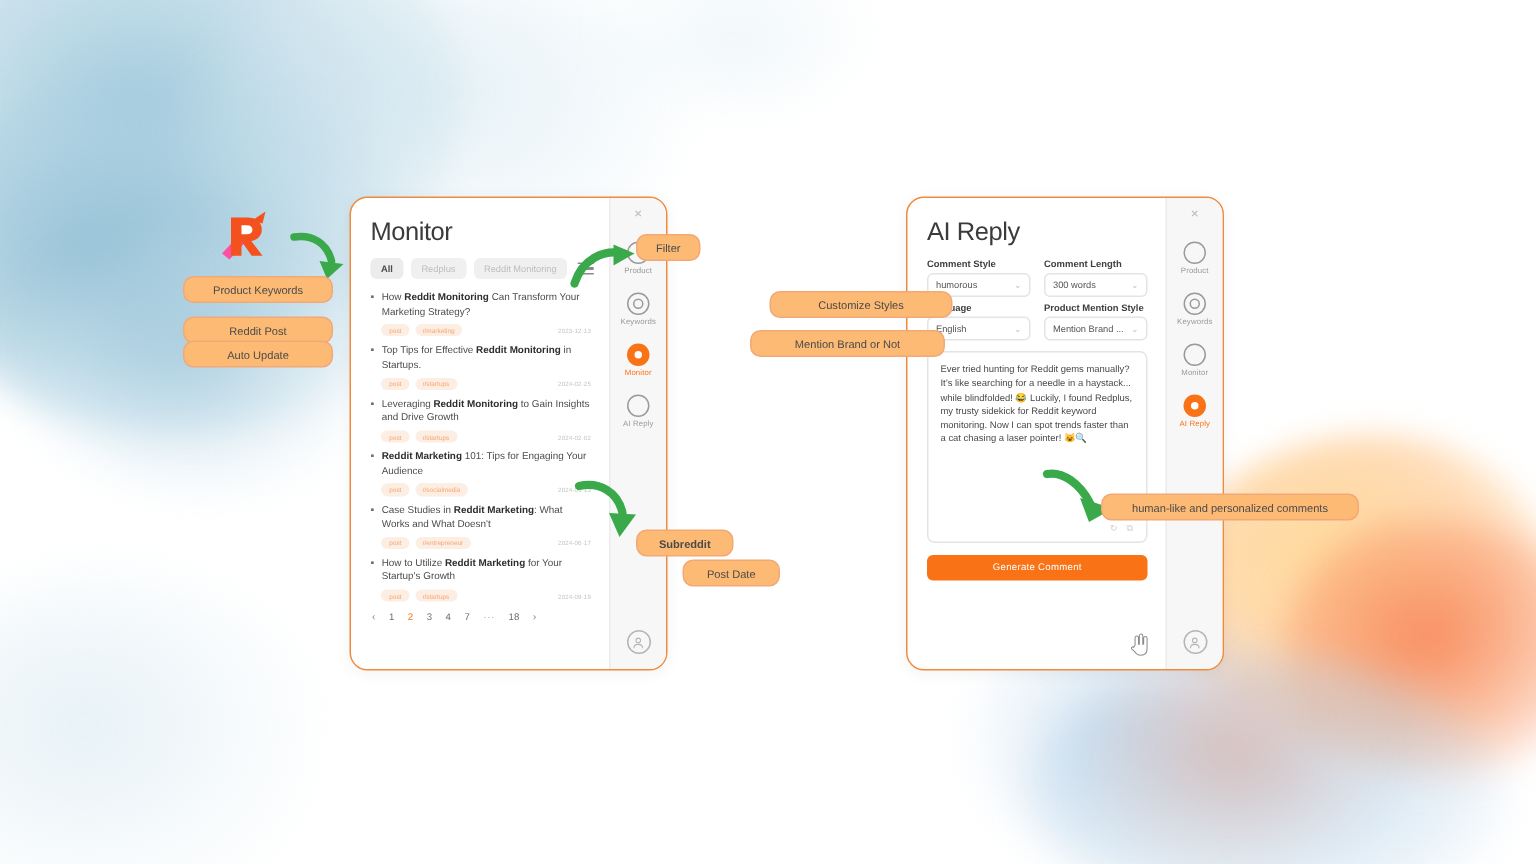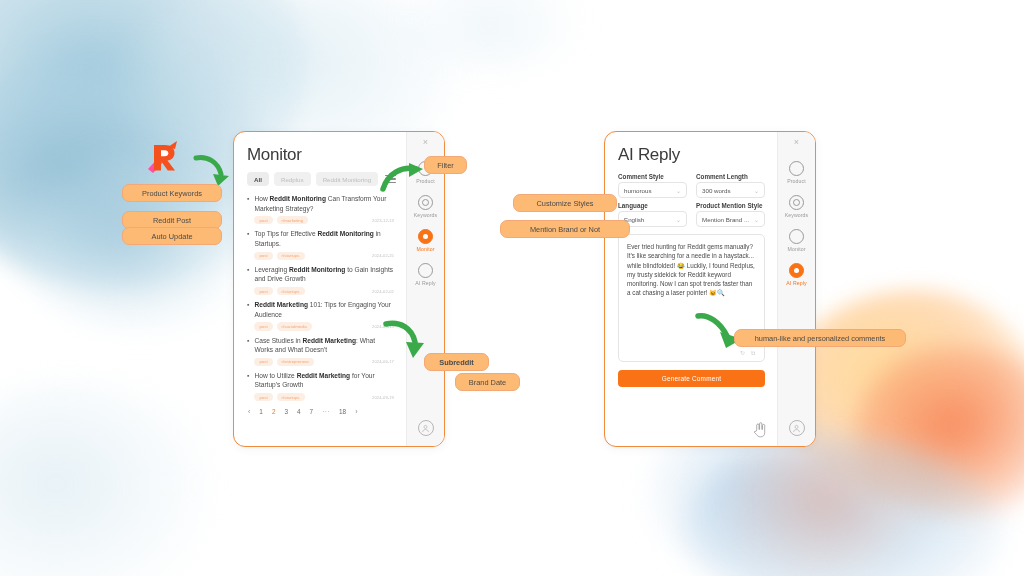--- a/index.html
+++ b/index.html
@@ -224,21 +224,21 @@
     display: flex; align-items: center; justify-content: center;
     padding: 0 8px; white-space: nowrap; height: 18px;
   }
 
   #pill-product-keywords { left: 122px; top: 184px; width: 100px; }
   #pill-reddit-post      { left: 122px; top: 211px; width: 100px; }
   #pill-auto-update      { left: 122px; top: 227px; width: 100px; }
   #pill-filter           { left: 424px; top: 156px; width: 43px; }
   #pill-subreddit        { left: 424px; top: 353px; width: 65px; font-weight: bold; }
   #pill-post-date        { left: 455px; top: 373px; width: 65px; }
-  #pill-customize        { left: 513px; top: 194px; width: 104px; }
+  #pill-customize        { left: 513px; top: 194px; width: 122px; }
   #pill-mention          { left: 500px; top: 220px; width: 130px; }
   #pill-humanlike        { left: 734px; top: 329px; width: 172px; }
 
   
   .arrow-svg { position: absolute; z-index: 7; pointer-events: none; }
 
   
   #logo { position: absolute; left: 144px; top: 137px; width: 40px; height: 40px; z-index: 8; }
 </style>
 </head>
@@ -392,21 +392,21 @@
       <svg viewBox="0 0 20 20" fill="none" stroke="#b5b5b5" stroke-width="1.6">
         <circle cx="10" cy="6.5" r="3.4"></circle>
           <path d="M3.6 18c0-3.6 2.9-5.6 6.4-5.6s6.4 2 6.4 5.6"></path>
       </svg>
     </div>
   </div>
 </div>
 
 <div class="pill" id="pill-filter">Filter</div>
 <div class="pill" id="pill-subreddit">Subreddit</div>
-<div class="pill" id="pill-post-date">Brand Date</div>
+<div class="pill" id="pill-post-date">Post Date</div>
 
 <div class="pill" id="pill-customize">Customize Styles</div>
 <div class="pill" id="pill-mention">Mention Brand or Not</div>
 <div class="pill" id="pill-humanlike">human-like and personalized comments</div>
 
 <div class="panel" id="aireply-panel">
   <div class="panel-main">
     <div class="a-title">AI Reply</div>
 
     <div class="a-grid" id="aireply-fields">

